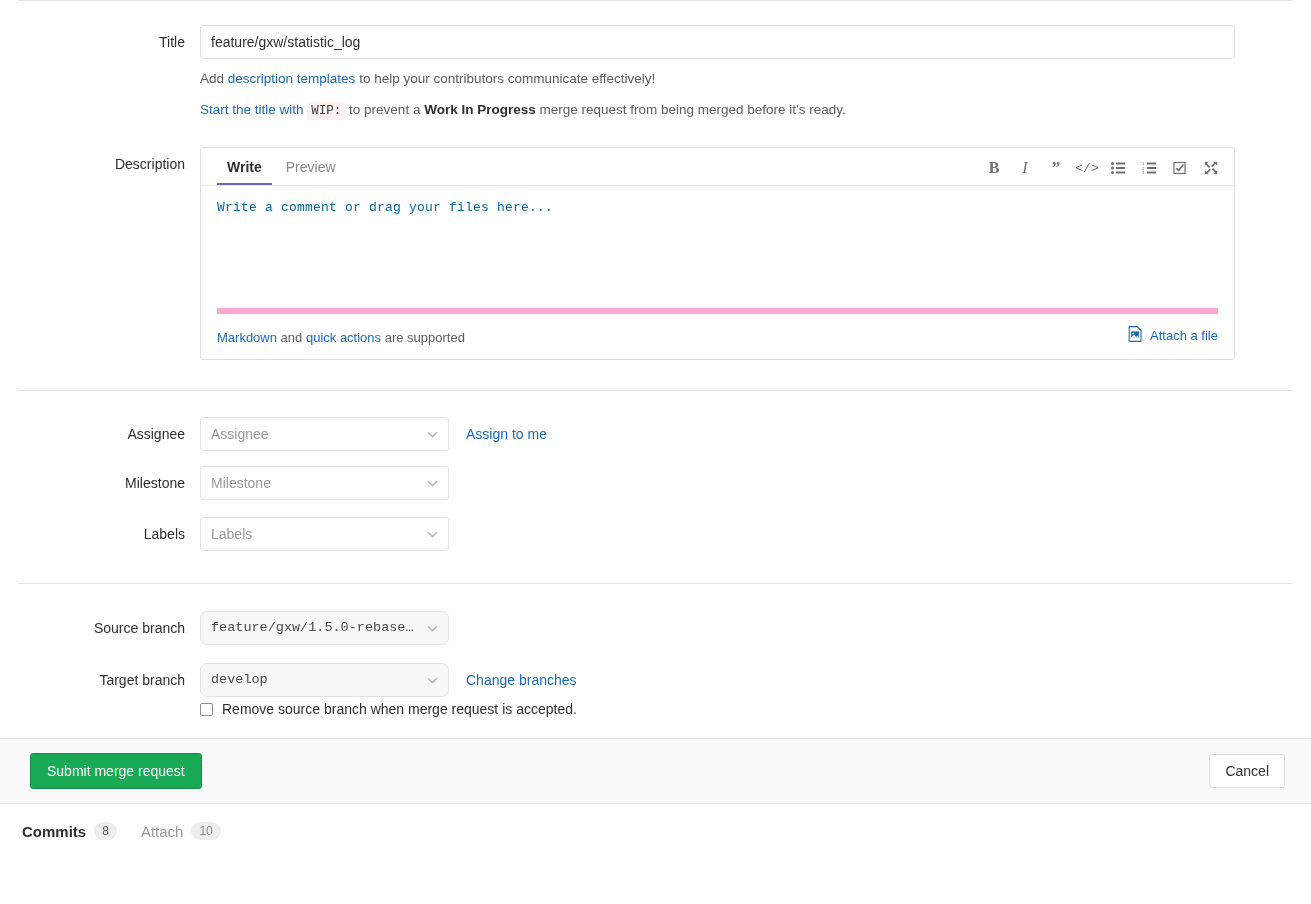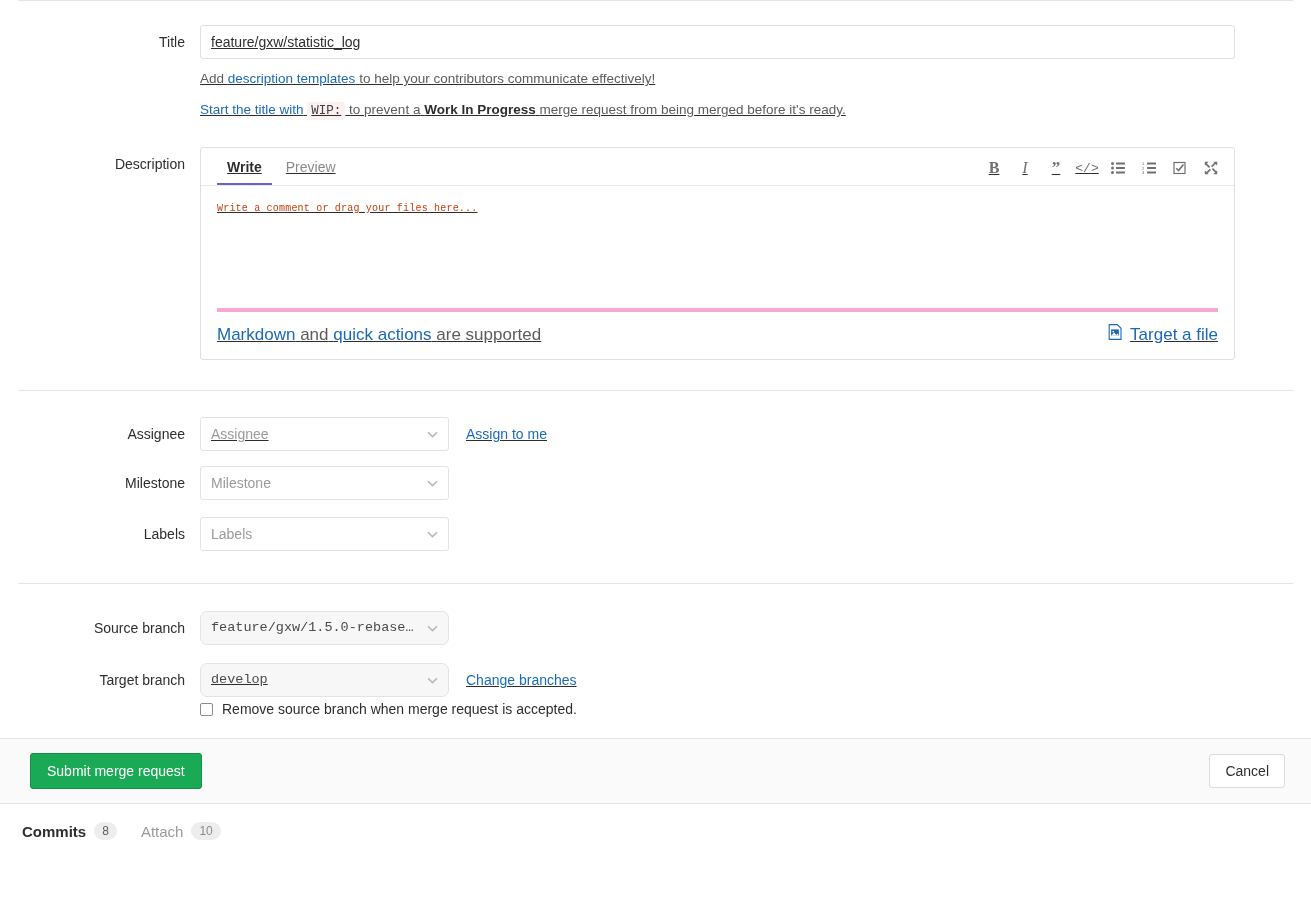--- a/index.html
+++ b/index.html
@@ -22,21 +22,21 @@
   }
 
   
   .row { display: flex; align-items: flex-start; }
   .lbl {
     width: 200px; flex: 0 0 200px;
     text-align: right; padding-right: 15px;
     font-size: 14px; color: #2e2e2e;
     line-height: 34px;
   }
-  .ctl { flex: 1 1 auto; text-decoration: underline; }
+  .ctl { flex: 1 1 auto; }
 
   
   .title-sec { padding-top: 24px; }
   .title-input {
     display: block; width: 1035px; height: 34px;
     padding: 6px 10px;
     font-family: "Liberation Sans", sans-serif;
     font-size: 14px; color: #2e2e2e;
     border: 1px solid #dfdfdf; border-radius: 3px;
     background: #fff; outline: none;
@@ -82,27 +82,27 @@
   }
   .tool svg { display: block; }
   .tool-b { font-family: "Liberation Serif", serif; font-weight: bold; font-size: 16px; }
   .tool-i { font-family: "Liberation Serif", serif; font-style: italic; font-size: 16px; }
   .tool-q { font-family: "Liberation Serif", serif; font-weight: bold; font-size: 17px; line-height: 0.6; }
   .tool-code { font-family: "Liberation Mono", monospace; font-size: 13px; }
   .tool-fs { font-size: 15px; }
   .md-body { padding: 12px 16px 0; height: 122px; }
   .md-body .ph {
     font-family: "Liberation Mono", monospace;
-    font-size: 10px; color: #c2410c; letter-spacing: 0.2px;
+    font-size: 13px; color: #0369a1; letter-spacing: 0.2px;
   }
   .md-foot {
     display: flex; align-items: flex-end; justify-content: space-between;
     margin: 0 16px; padding: 12px 0 14px;
-    border-top: 4px solid #f9a8d4;
-    font-size: 17px; color: #5c5c5c;
+    border-top: 6px solid #f9a8d4;
+    font-size: 13px; color: #5c5c5c;
   }
   .attach { display: flex; align-items: center; gap: 7px; color: #1b69b6; cursor: pointer; }
 
   
   .sel {
     position: relative; display: inline-block;
     width: 249px; height: 34px;
     border: 1px solid #e3e3e3; border-radius: 3px;
     background: #fff;
   }
@@ -265,21 +265,21 @@
             </div>
             <div class="attach">
               <span>
                 <svg width="15" height="16" viewBox="0 0 15 16" fill="none" stroke="#1b69b6" stroke-width="1.1">
                   <path d="M1.2 0.6 H9.2 L13 4.3 V15.4 H1.2 Z" fill="#fff"></path>
                   <rect x="3.1" y="5.4" width="7.8" height="6.4" fill="#1b69b6" stroke="none"></rect>
                   <circle cx="5.3" cy="7.6" r="0.9" fill="#fff" stroke="none"></circle>
                   <path d="M3.1 11.8 L6.1 8.6 L8.2 11 L9.6 9.6 L10.9 11.8 Z" fill="#fff" stroke="none"></path>
                 </svg>
               </span>
-              <span>Target a file</span>
+              <span>Attach a file</span>
             </div>
           </div>
 
         </div>
       </div>
     </div>
   </div>
 
   <div style="height:30px"></div>
   <hr class="hr">

